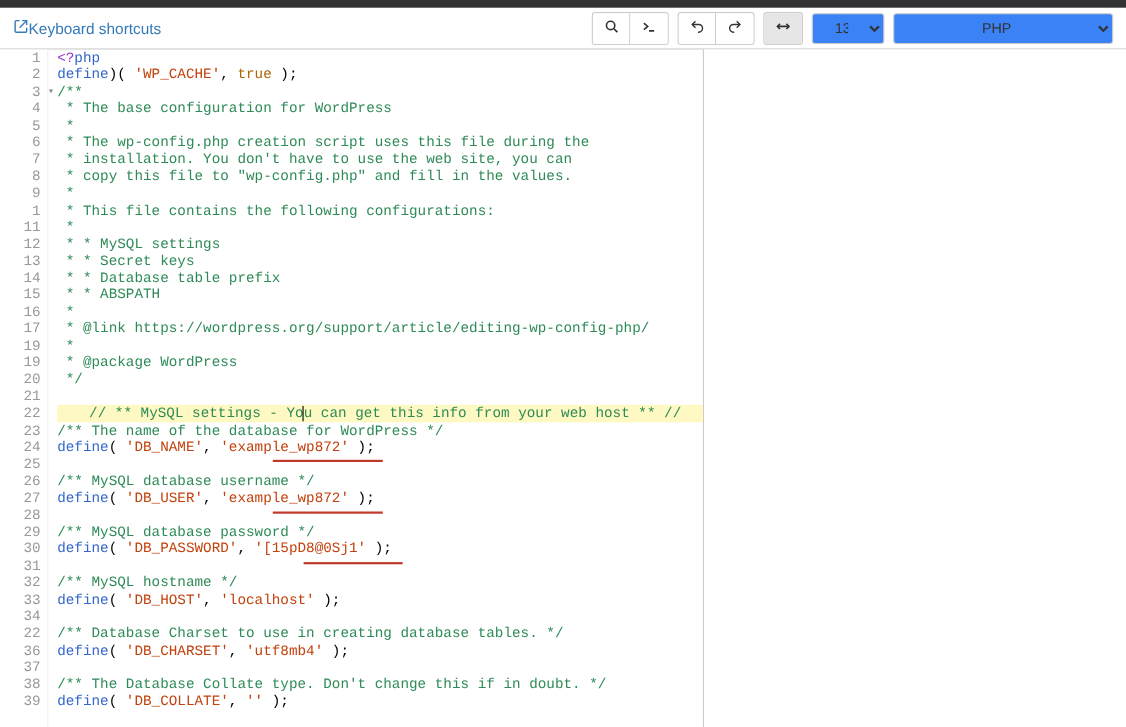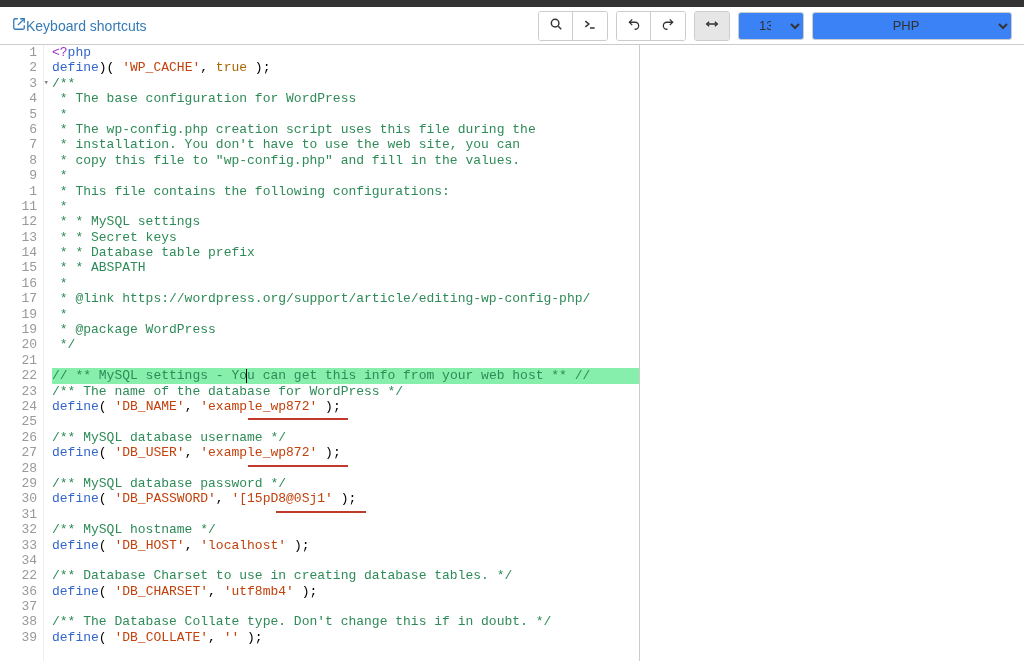--- a/index.html
+++ b/index.html
@@ -97,21 +97,21 @@
   font-size: 9px;
   color: #888;
 }
 .code-area {
   padding-left: 8px;
   position: relative;
   flex: 1;
   white-space: pre;
 }
 .code-line { display: block; height: 15.4px; position: relative; }
-.code-line.cursor-line { background: #86efac; }
+.code-line.cursor-line { background: #fef9c3; padding-left: 29px; }
 .cursor-mark {
   display: inline-block;
   border-left: 1.5px solid #000;
   height: 14px;
   vertical-align: text-bottom;
   margin-left: -1px;
 }
 .tok-php { color: #9933cc; }
 .tok-fn  { color: #3366cc; }
 .tok-str { color: #c2410c; }

